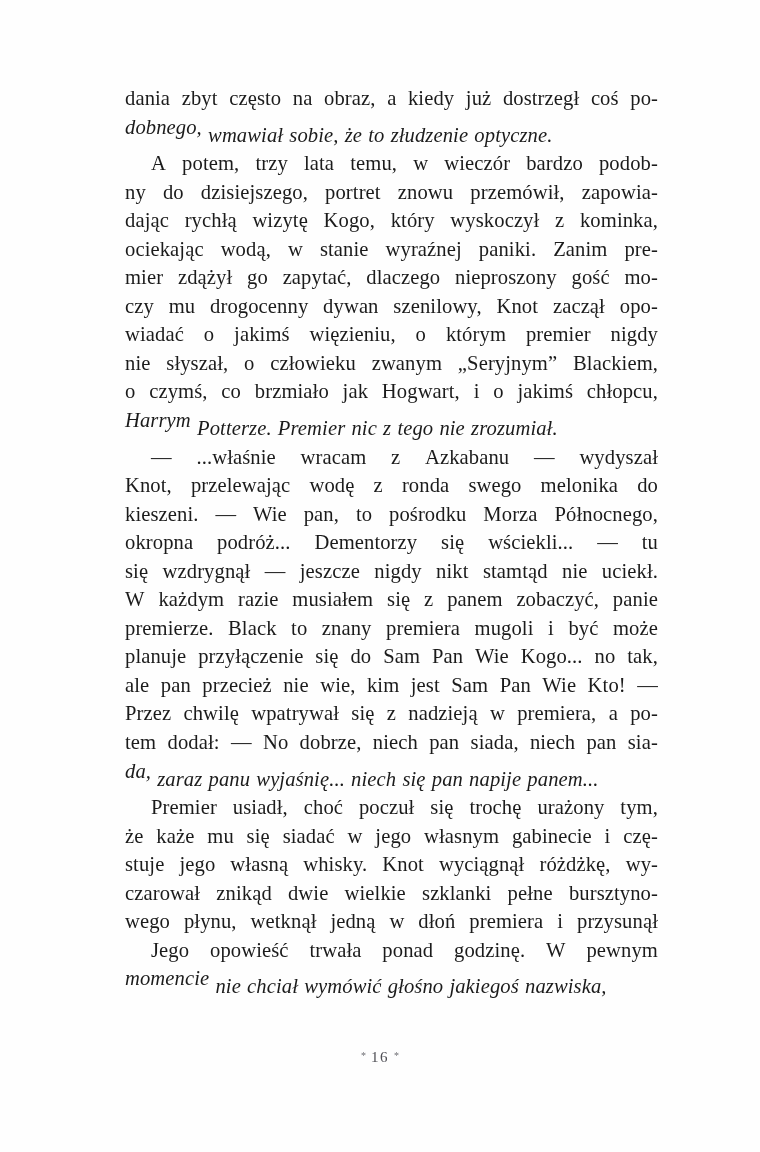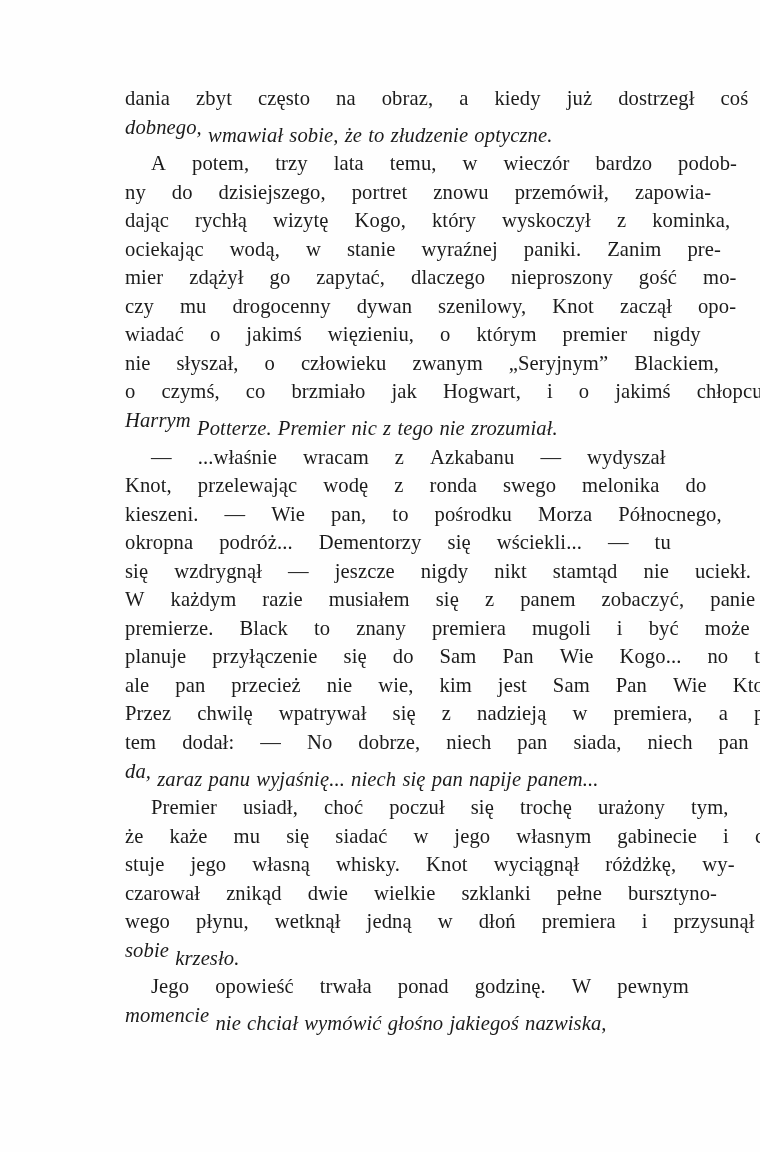--- a/index.html
+++ b/index.html
@@ -37,21 +37,20 @@
     font-size: 20.6px;
     line-height: 28.55px;
     letter-spacing: 0.1px;
     white-space: pre;
     color: #1b1b1b;
   }
 
   
   .line.justify {
     justify-content: space-between;
-    gap: 26px;
   }
 
   
   .line.ragged {
     justify-content: flex-start;
     font-style: italic;
   }
   .line.ragged .w + .w {
     margin-left: 0.30em;
     margin-top: 8px;
@@ -119,19 +118,21 @@
       <div class="line justify"><span class="w">planuje</span><span class="w">przyłączenie</span><span class="w">się</span><span class="w">do</span><span class="w">Sam</span><span class="w">Pan</span><span class="w">Wie</span><span class="w">Kogo...</span><span class="w">no</span><span class="w">tak,</span></div>
       <div class="line justify"><span class="w">ale</span><span class="w">pan</span><span class="w">przecież</span><span class="w">nie</span><span class="w">wie,</span><span class="w">kim</span><span class="w">jest</span><span class="w">Sam</span><span class="w">Pan</span><span class="w">Wie</span><span class="w">Kto!</span><span class="w">—</span></div>
       <div class="line justify"><span class="w">Przez</span><span class="w">chwilę</span><span class="w">wpatrywał</span><span class="w">się</span><span class="w">z</span><span class="w">nadzieją</span><span class="w">w</span><span class="w">premiera,</span><span class="w">a</span><span class="w">po-</span></div>
       <div class="line justify"><span class="w">tem</span><span class="w">dodał:</span><span class="w">—</span><span class="w">No</span><span class="w">dobrze,</span><span class="w">niech</span><span class="w">pan</span><span class="w">siada,</span><span class="w">niech</span><span class="w">pan</span><span class="w">sia-</span></div>
       <div class="line ragged"><span class="w">da,</span><span class="w">zaraz</span><span class="w">panu</span><span class="w">wyjaśnię...</span><span class="w">niech</span><span class="w">się</span><span class="w">pan</span><span class="w">napije</span><span class="w">panem...</span></div>
       <div class="line justify indent"><span class="w">Premier</span><span class="w">usiadł,</span><span class="w">choć</span><span class="w">poczuł</span><span class="w">się</span><span class="w">trochę</span><span class="w">urażony</span><span class="w">tym,</span></div>
       <div class="line justify"><span class="w">że</span><span class="w">każe</span><span class="w">mu</span><span class="w">się</span><span class="w">siadać</span><span class="w">w</span><span class="w">jego</span><span class="w">własnym</span><span class="w">gabinecie</span><span class="w">i</span><span class="w">czę-</span></div>
       <div class="line justify"><span class="w">stuje</span><span class="w">jego</span><span class="w">własną</span><span class="w">whisky.</span><span class="w">Knot</span><span class="w">wyciągnął</span><span class="w">różdżkę,</span><span class="w">wy-</span></div>
       <div class="line justify"><span class="w">czarował</span><span class="w">znikąd</span><span class="w">dwie</span><span class="w">wielkie</span><span class="w">szklanki</span><span class="w">pełne</span><span class="w">bursztyno-</span></div>
       <div class="line justify"><span class="w">wego</span><span class="w">płynu,</span><span class="w">wetknął</span><span class="w">jedną</span><span class="w">w</span><span class="w">dłoń</span><span class="w">premiera</span><span class="w">i</span><span class="w">przysunął</span></div>
-      <div class="line ragged"><span class="w">sobie</span><span class="w">krzesło.</span></div>
       <div class="line justify indent"><span class="w">Jego</span><span class="w">opowieść</span><span class="w">trwała</span><span class="w">ponad</span><span class="w">godzinę.</span><span class="w">W</span><span class="w">pewnym</span></div>
       <div class="line ragged"><span class="w">momencie</span><span class="w">nie</span><span class="w">chciał</span><span class="w">wymówić</span><span class="w">głośno</span><span class="w">jakiegoś</span><span class="w">nazwiska,</span></div>
     </div>
 
+  <div class="folio">
+    <span class="star">*</span><span class="num">16</span><span class="star">*</span>
+  </div>
 
 </div>
 
 </body></html>

